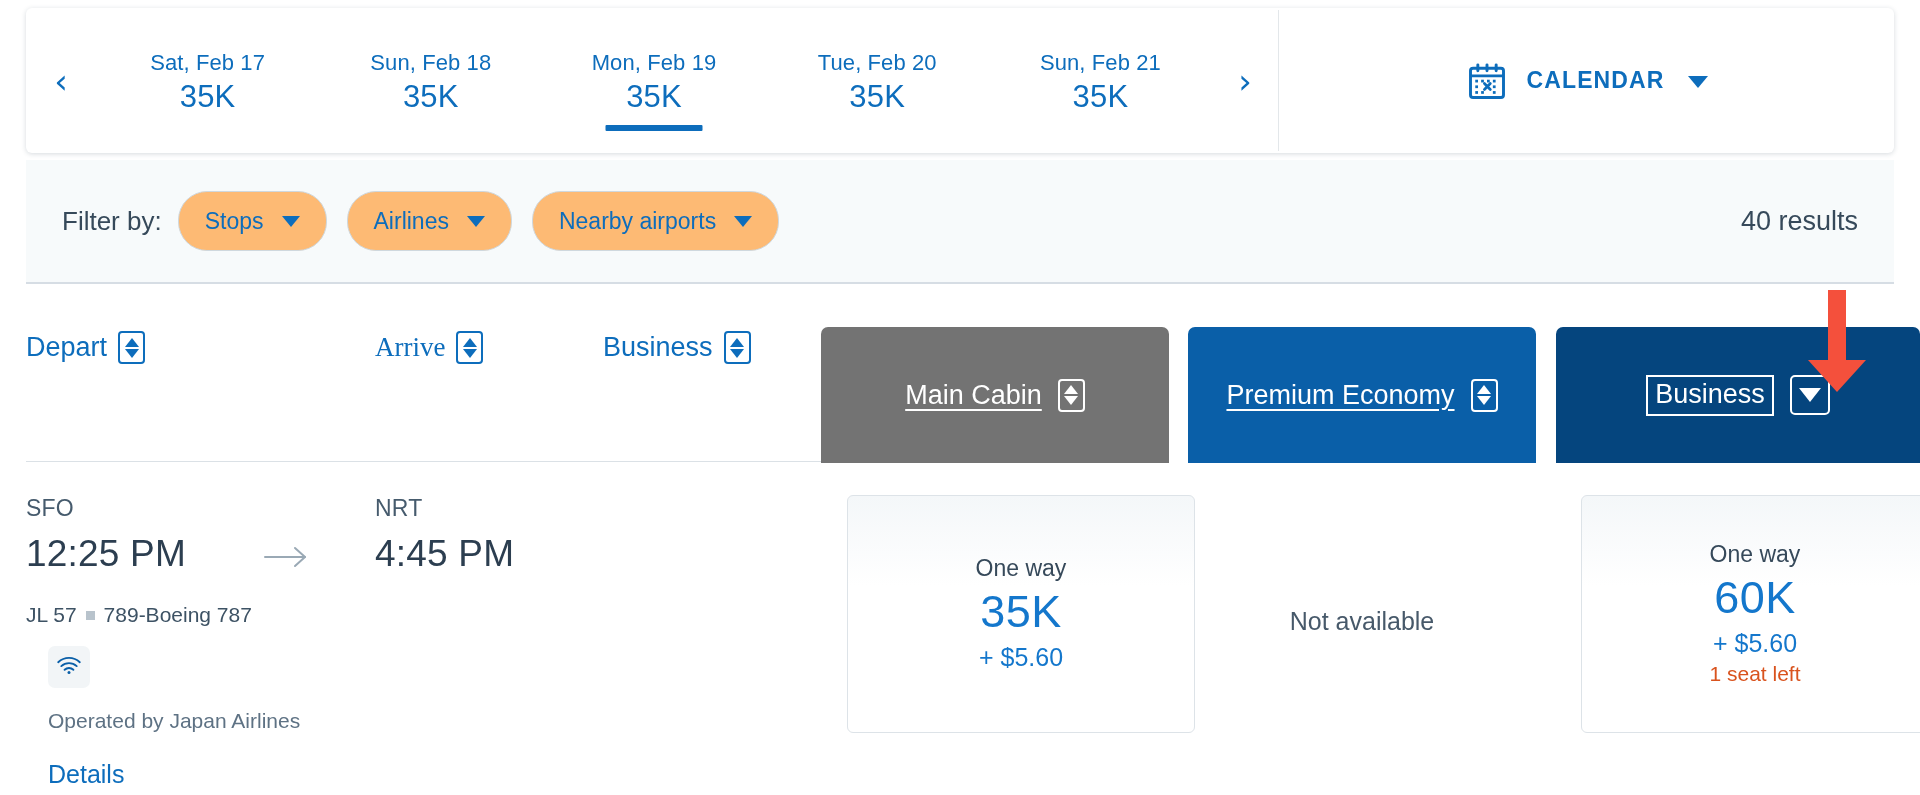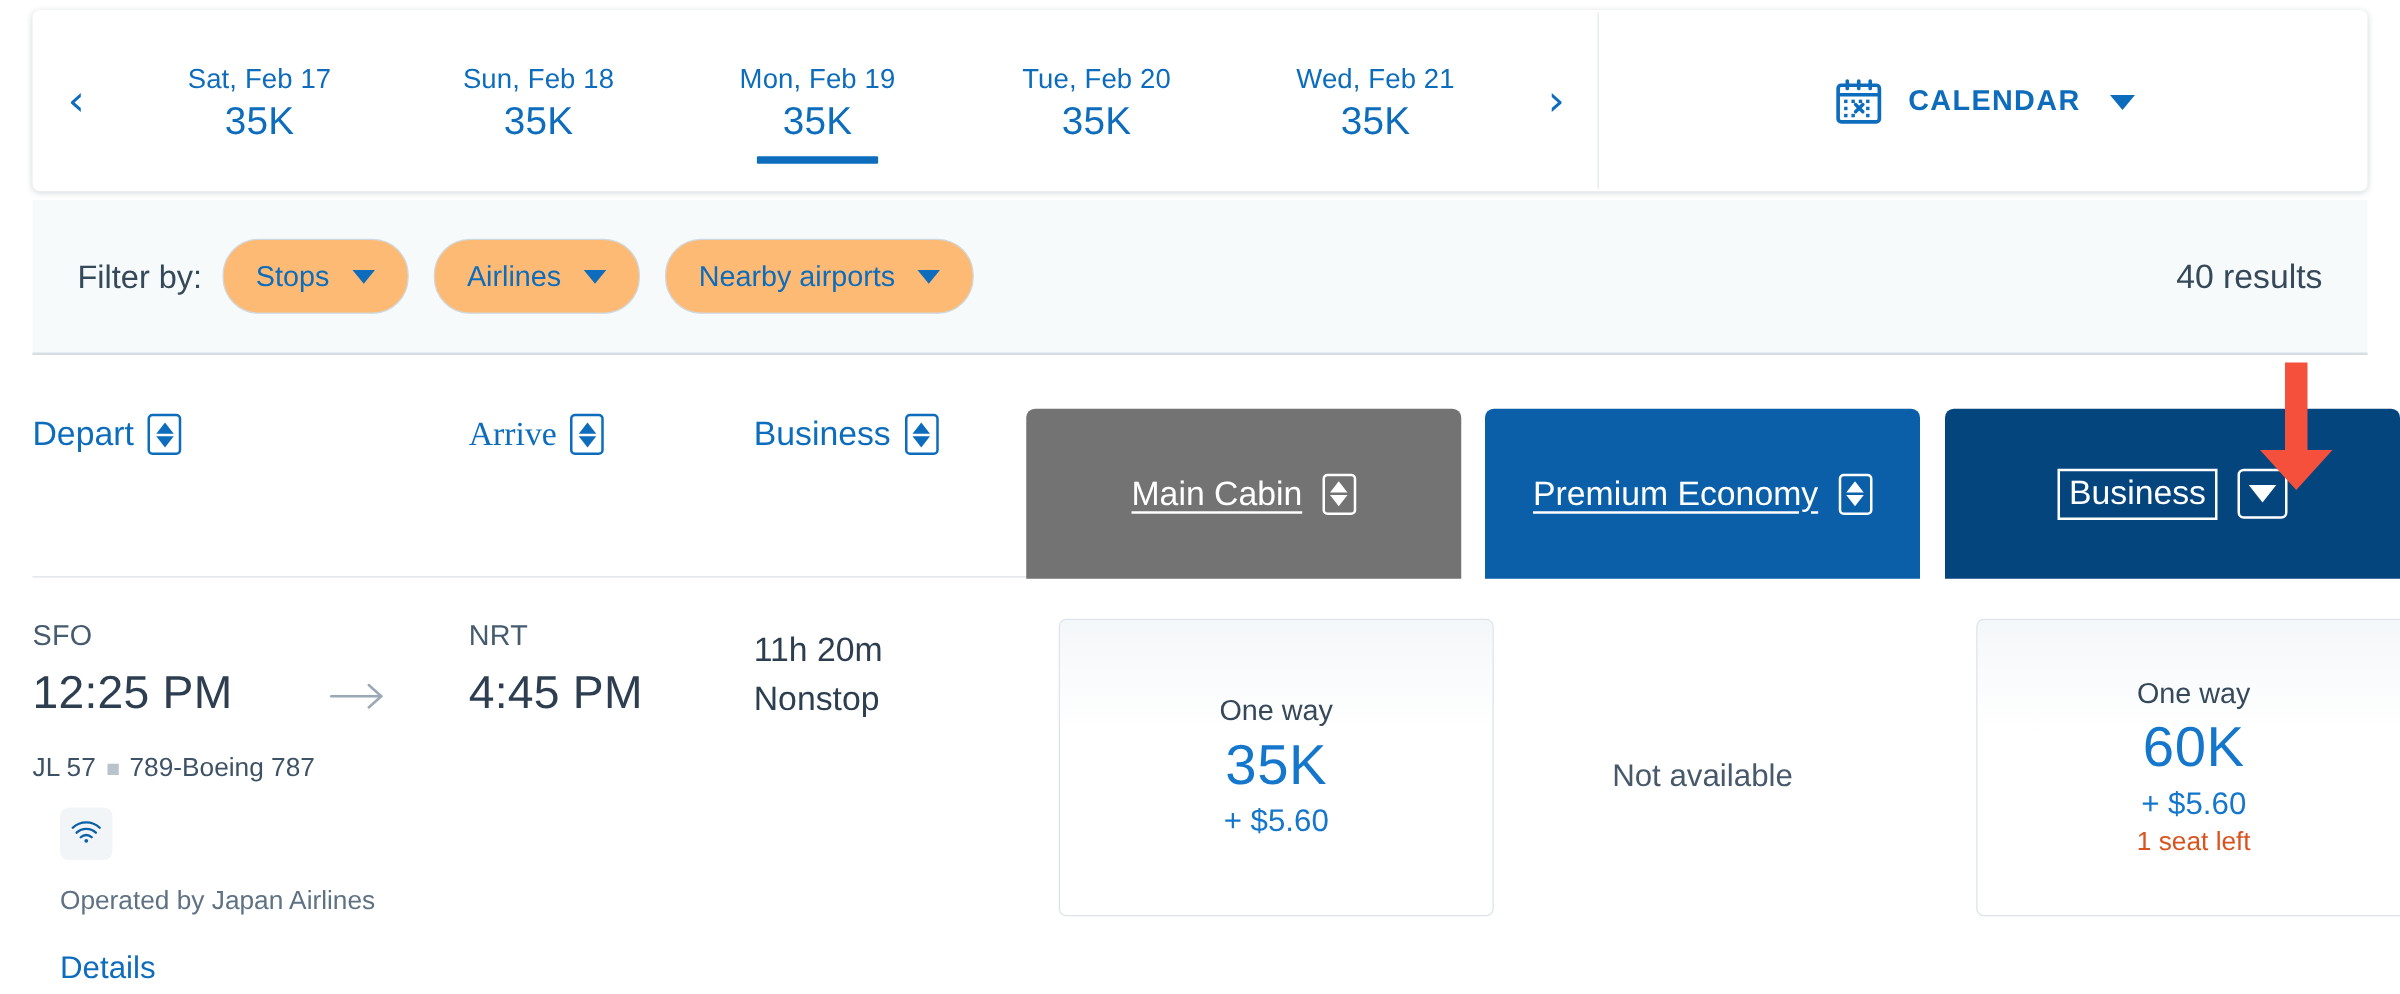--- a/index.html
+++ b/index.html
@@ -475,21 +475,21 @@
             <span class="d-price">35K</span>
             <span class="underline"></span>
           </div>
 
           <div class="day">
             <span class="d-label">Tue, Feb 20</span>
             <span class="d-price">35K</span>
           </div>
 
           <div class="day">
-            <span class="d-label">Wed, Feb 21</span>
+            <span class="d-label">Sun, Feb 21</span>
             <span class="d-price">35K</span>
           </div>
 
         </div>
 
         <div class="nav-arrow right">›</div>
       </div>
 
       <div class="strip-divider"></div>
 
@@ -622,24 +622,20 @@
           <path d="M5.3 11.1C7.5 9.1 10.2 8.1 13 8.1s5.5 1 7.7 3"></path>
           <path d="M8.6 14.8c1.3-1.2 2.8-1.8 4.4-1.8s3.1.6 4.4 1.8"></path>
           <circle cx="13" cy="17.6" r="1.5" fill="#0a5fa8" stroke="none"></circle>
         </svg>
       </span>
     </div>
 
     <div id="operated-by">Operated by Japan Airlines</div>
     <div id="details-link">Details</div>
 
-    <div id="duration-block">
-      <div>11h 20m</div>
-      <div>Nonstop</div>
-    </div>
 
     <div class="price-card" id="price-main">
       <span class="pc-oneway">One way</span>
       <span class="pc-miles">35K</span>
       <span class="pc-fee">+ $5.60</span>
     </div>
 
     <div id="not-available">Not available</div>
 
     <div class="price-card" id="price-business">

